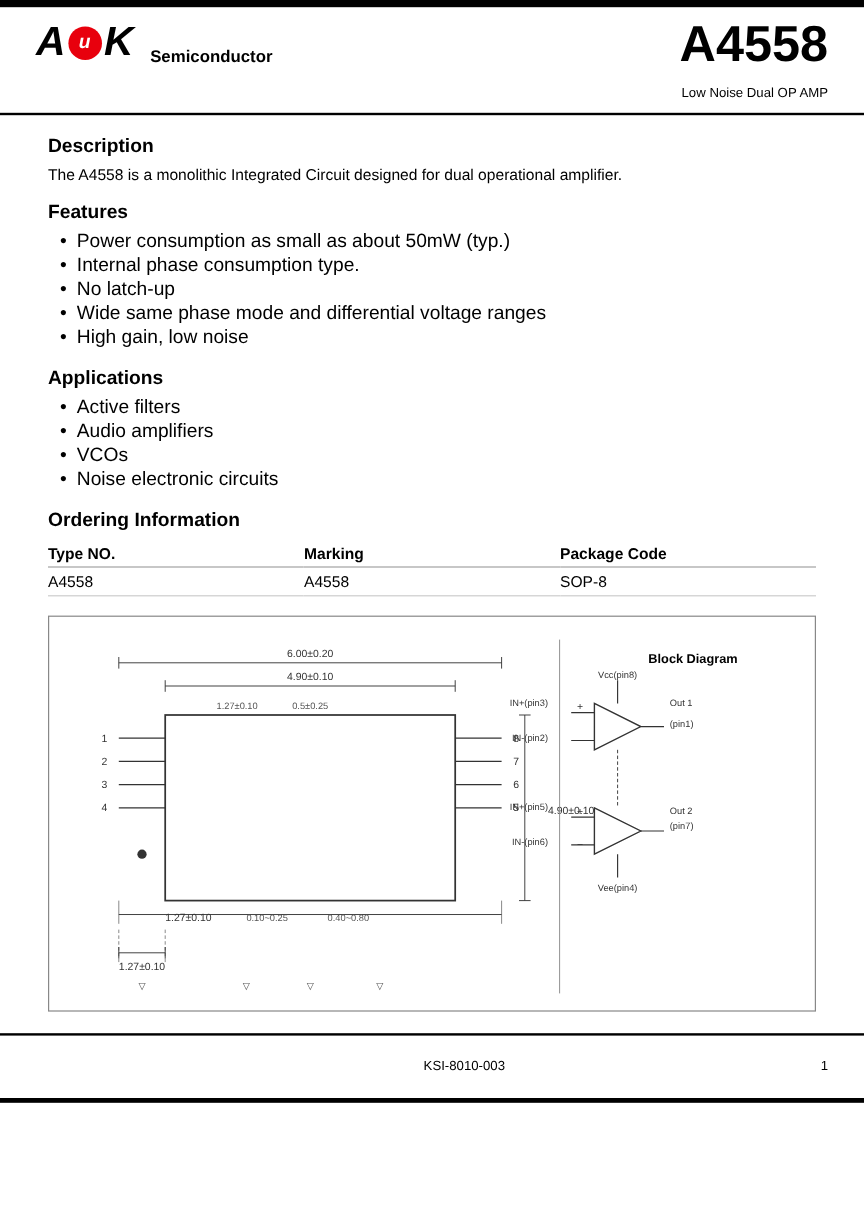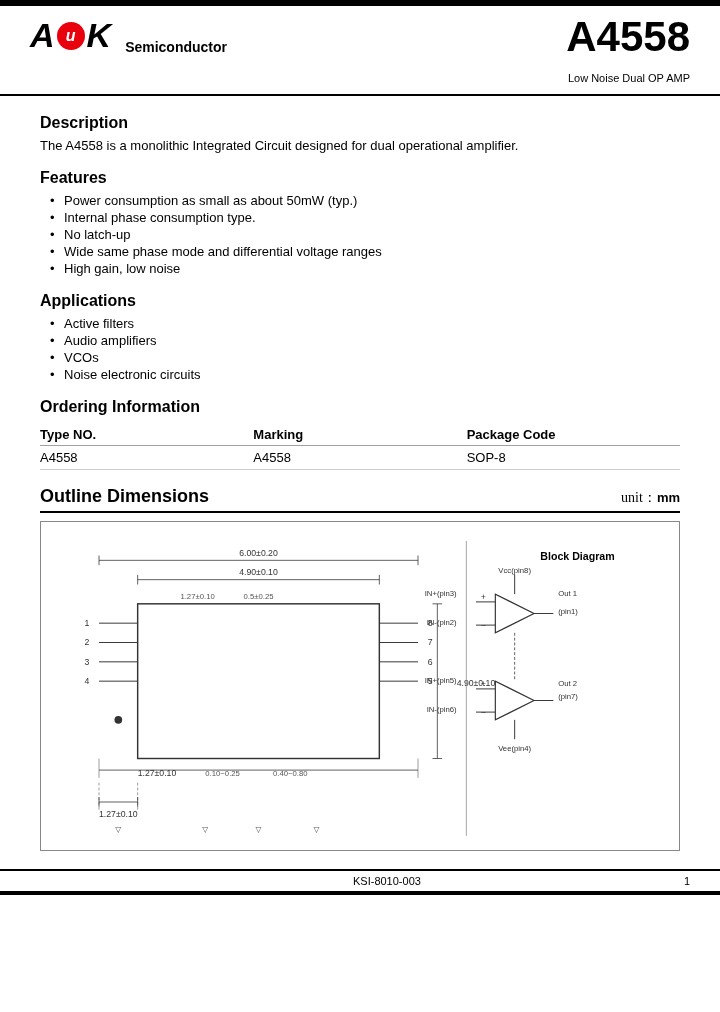--- a/index.html
+++ b/index.html
@@ -113,21 +113,21 @@
       margin-bottom: 7px;
     }
 
     .bullet-list {
       list-style: none;
       padding-left: 10px;
       margin-bottom: 6px;
     }
 
     .bullet-list li {
-      font-size: 13px;
+      font-size: 16px;
       margin-bottom: 2px;
       position: relative;
       padding-left: 14px;
     }
 
     .bullet-list li::before {
       content: "•";
       position: absolute;
       left: 0;
     }
@@ -196,21 +196,21 @@
     
     .diagram-svg {
       width: 100%;
       height: 100%;
     }
 
     
     .footer {
       border-top: 2px solid #000;
       margin-top: 8px;
-      padding: 4px 30px;
+      padding: 20px 30px;
       display: flex;
       justify-content: space-between;
       align-items: center;
       font-size: 11px;
     }
 
     .footer-center {
       flex: 1;
       text-align: center;
     }
@@ -279,26 +279,20 @@
     <tbody>
       <tr>
         <td>A4558</td>
         <td>A4558</td>
         <td>SOP-8</td>
       </tr>
     </tbody>
   </table>
 
   <div class="outline-section">
-    <div class="outline-header">
-      <span class="outline-title">Outline Dimensions</span>
-      <span class="outline-unit">
-        <span class="unit-label">unit：</span><strong>mm</strong>
-      </span>
-    </div>
 
     <div class="diagram-box">
       <svg class="diagram-svg" viewBox="0 0 660 330" xmlns="http://www.w3.org/2000/svg">
 
         <rect x="100" y="80" width="250" height="160" fill="none" stroke="#333" stroke-width="1.5"></rect>
 
         <line x1="60" y1="100" x2="100" y2="100" stroke="#333" stroke-width="1"></line>
         <line x1="60" y1="120" x2="100" y2="120" stroke="#333" stroke-width="1"></line>
         <line x1="60" y1="140" x2="100" y2="140" stroke="#333" stroke-width="1"></line>
         <line x1="60" y1="160" x2="100" y2="160" stroke="#333" stroke-width="1"></line>

